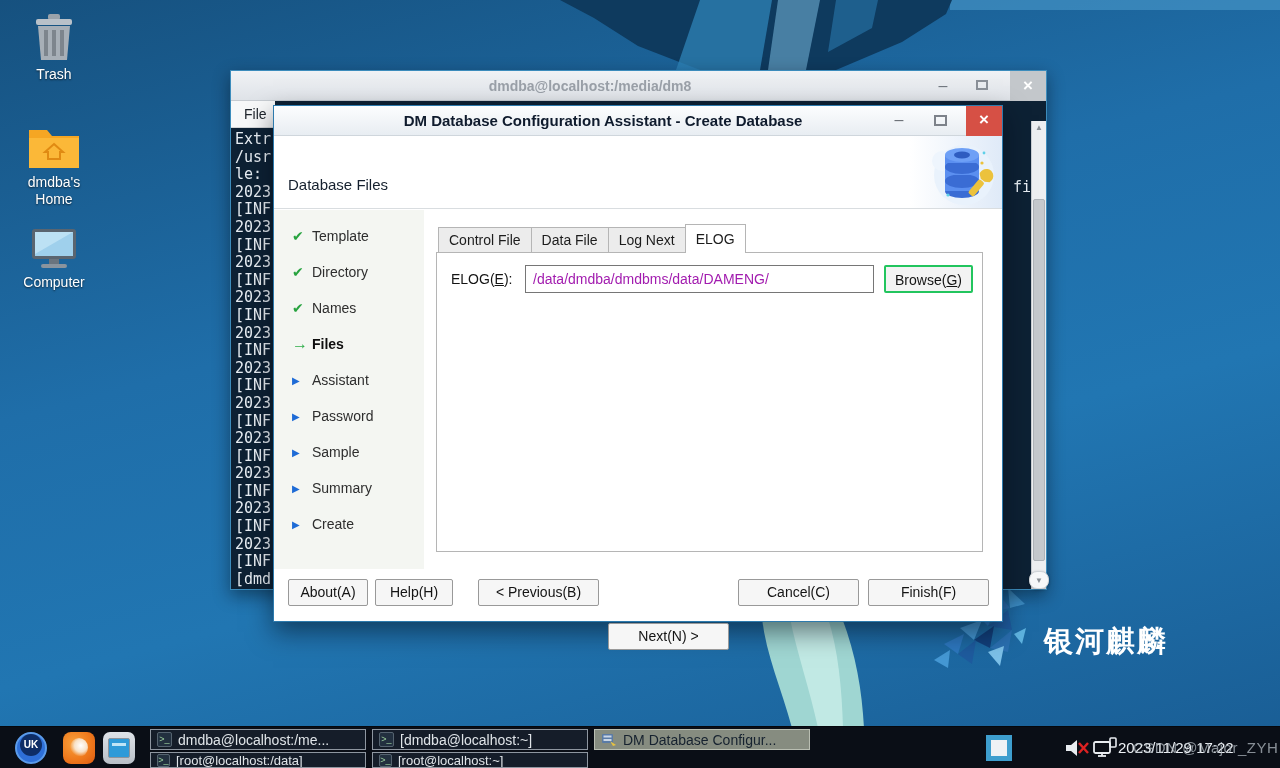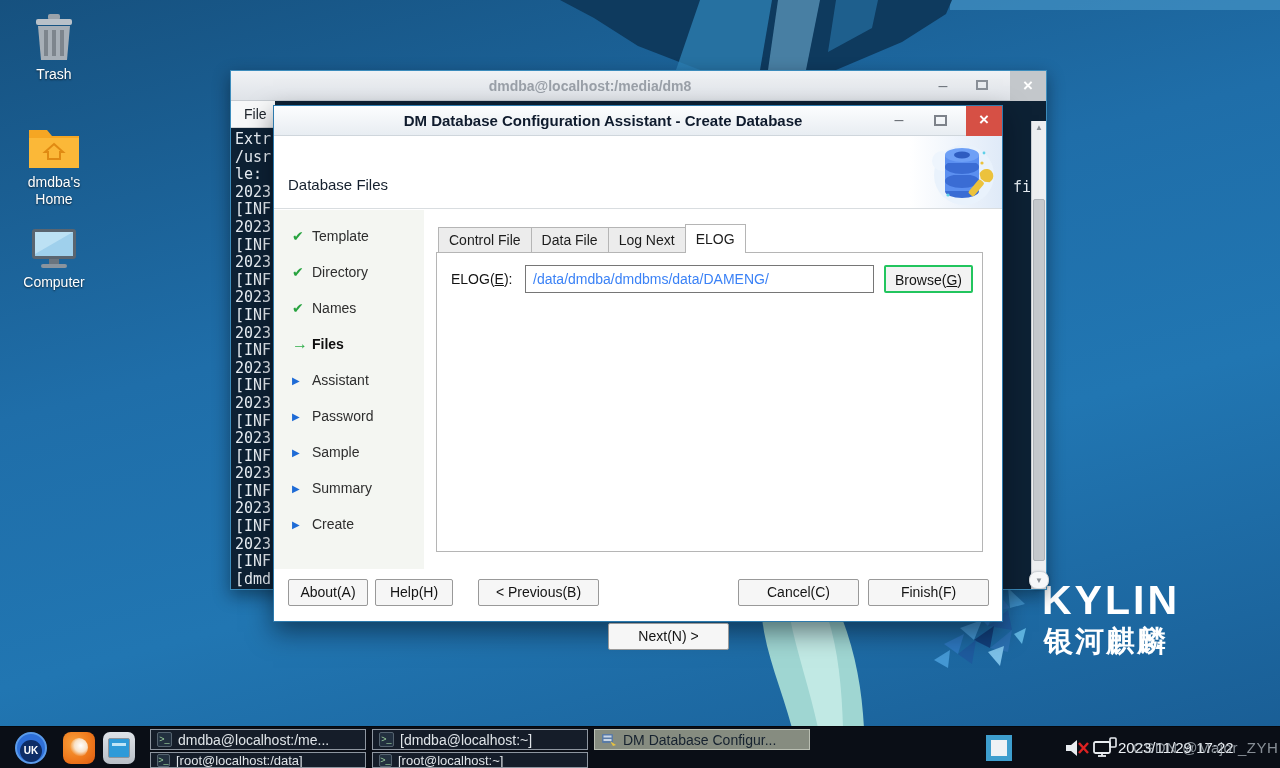--- a/index.html
+++ b/index.html
@@ -49,35 +49,35 @@
   .step.current .step-label { font-weight:bold; color:#0e0e0e; }
   .dlg-main { position:absolute; left:150px; top:0; right:0; bottom:0; background:#fff; }
   .tabs { position:absolute; left:14px; top:15px; height:28px; display:flex; align-items:flex-end; }
   .tab { height:26px; line-height:25px; padding:0 10px; font-size:14px; color:#1c1c1c; background:#ececec; border:1px solid #b5b5b5; border-left:none; position:relative; }
   .tab:first-child { border-left:1px solid #b5b5b5; }
   .tab.active { height:29px; line-height:28px; background:#fff; border-left:1px solid #b5b5b5; border-bottom:none; z-index:3; margin-left:-1px; }
   .tab-panel { position:absolute; left:12px; top:42px; width:547px; height:300px; border:1px solid #b5b5b5; background:#fff; z-index:1; }
   .elog-row { position:absolute; left:14px; top:12px; right:10px; height:28px; }
   .elog-label { position:absolute; left:0; top:6px; font-size:14px; color:#141414; }
   .accel { text-decoration:underline; }
-  .elog-input { position:absolute; left:74px; top:0; width:349px; height:28px; border:1px solid #767676; background:#fff; font-size:14px; font-family:"Liberation Sans", sans-serif; color:#3b82f6; padding:0 7px; }
+  .elog-input { position:absolute; left:74px; top:0; width:349px; height:28px; border:1px solid #767676; background:#fff; font-size:14px; font-family:"Liberation Sans", sans-serif; color:#a21caf; padding:0 7px; }
   .browse-btn { position:absolute; left:433px; top:0; width:89px; height:28px; background:#f3f3f3; border:2px solid #22c55e; border-radius:2px; font-size:14px; color:#141414; text-align:center; line-height:26px; }
   .dlg-bottom { position:absolute; left:0; bottom:0; right:0; height:52px; background:#fff; }
   .dbtn { position:absolute; top:10px; height:27px; background:#f6f6f6; border:1px solid #999; border-radius:2px; font-size:14px; color:#141414; text-align:center; line-height:25px; }
 
   
   .kylin { position:absolute; left:930px; top:578px; width:270px; height:105px; color:#fff; }
   .kylin-title { position:absolute; left:112px; top:2px; font-size:41px; font-weight:bold; letter-spacing:3px; line-height:40px; }
   .kylin-sub { position:absolute; left:114px; top:44px; font-size:29px; font-weight:bold; letter-spacing:2px; }
   .kylin-beast { position:absolute; left:0; top:8px; }
 
   
   .taskbar { position:absolute; left:0; bottom:0; width:1280px; height:42px; background:#0a0e16; border-top:1px solid #05070c; }
   .launcher { position:absolute; top:5px; width:32px; height:32px; }
-  .uk-icon { border-radius:50%; background:#2e6fd8; border:2px solid #5b9bea; display:flex; align-items:flex-end; justify-content:center; }
+  .uk-icon { border-radius:50%; background:#2e6fd8; border:2px solid #5b9bea; display:flex; align-items:flex-start; justify-content:center; }
   .uk-inner { width:22px; height:22px; border-radius:50%; background:#0e2d66; color:#fff; font-size:10px; font-weight:bold; text-align:center; line-height:22px; }
   .ff-icon { border-radius:8px; background:radial-gradient(circle at 35% 35%, #f9a13c 0%, #ef7a1d 55%, #dd5b10 100%); }
   .ff-swirl { position:absolute; left:7px; top:6px; width:18px; height:19px; border-radius:50%; background:radial-gradient(circle at 60% 40%, #ffffff 0%, #f8e2c8 40%, rgba(255,255,255,0) 70%); }
   .fm-icon { border-radius:7px; background:linear-gradient(#dfe3e8,#b9bfc7); }
   .fm-drawer { position:absolute; left:5px; top:6px; width:22px; height:20px; background:#2e9ad8; border:1px solid #8d949c; border-radius:2px; }
   .fm-slot { position:absolute; left:3px; top:4px; width:14px; height:3px; background:#bfe4f6; }
   .taskbtn { position:absolute; display:flex; align-items:center; gap:6px; padding-left:6px; background:rgba(38,50,68,.42); border:1px solid #8e96a0; color:#dfe4e8; font-size:14px; white-space:nowrap; overflow:hidden; }
   .taskbtn.active { background:#868c80; border-color:#b9beb2; color:#16222f; }
   .term-ic { width:15px; height:15px; background:#22303f; border:1px solid #55636f; border-radius:2px; color:#9fd49f; font-size:9px; line-height:13px; text-align:center; flex:0 0 auto; }
   .dm-ic { width:16px; height:16px; flex:0 0 auto; }
@@ -142,21 +142,20 @@
       <polygon points="58,40 78,24 82,44" fill="#1e5b9e"></polygon>
       <polygon points="30,42 52,34 44,54" fill="#4598d4"></polygon>
       <polygon points="44,54 64,40 60,62" fill="#123f7a"></polygon>
       <polygon points="60,62 82,44 78,66" fill="#2a6fb0"></polygon>
       <polygon points="14,58 34,48 28,68" fill="#2d77be"></polygon>
       <polygon points="28,68 46,54 42,78" fill="#1e5b9e"></polygon>
       <polygon points="4,74 20,64 18,82" fill="#4598d4"></polygon>
       <polygon points="58,66 74,60 70,80" fill="#7cc0e8"></polygon>
       <polygon points="84,48 96,42 92,58" fill="#5fb3e0"></polygon>
     </svg>
-    <div class="kylin-title">KYLIN</div>
     <div class="kylin-sub">银河麒麟</div>
   </div>
 
   <div class="term">
     <div class="term-titlebar">
       <div class="term-title">dmdba@localhost:/media/dm8</div>
       <div class="term-min">–</div>
       <div class="term-max"></div>
       <div class="term-close">×</div>
     </div>

